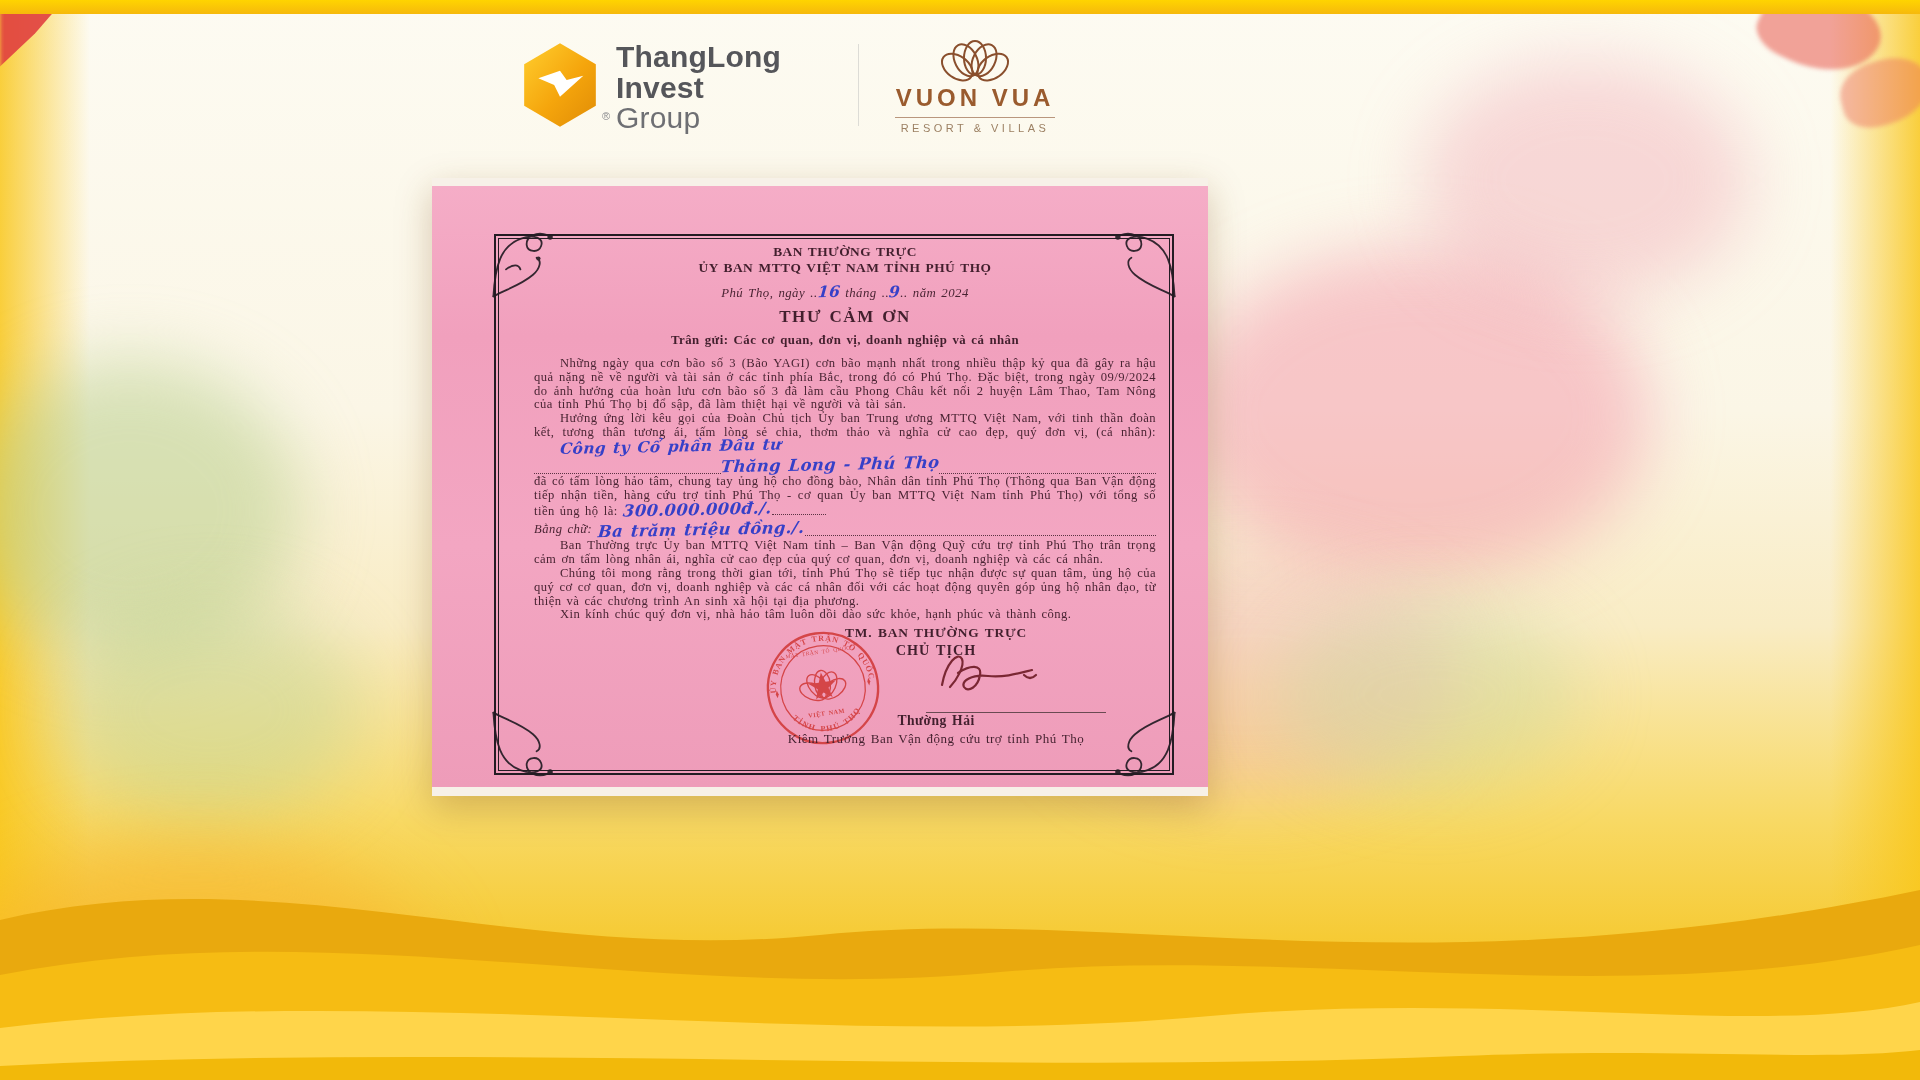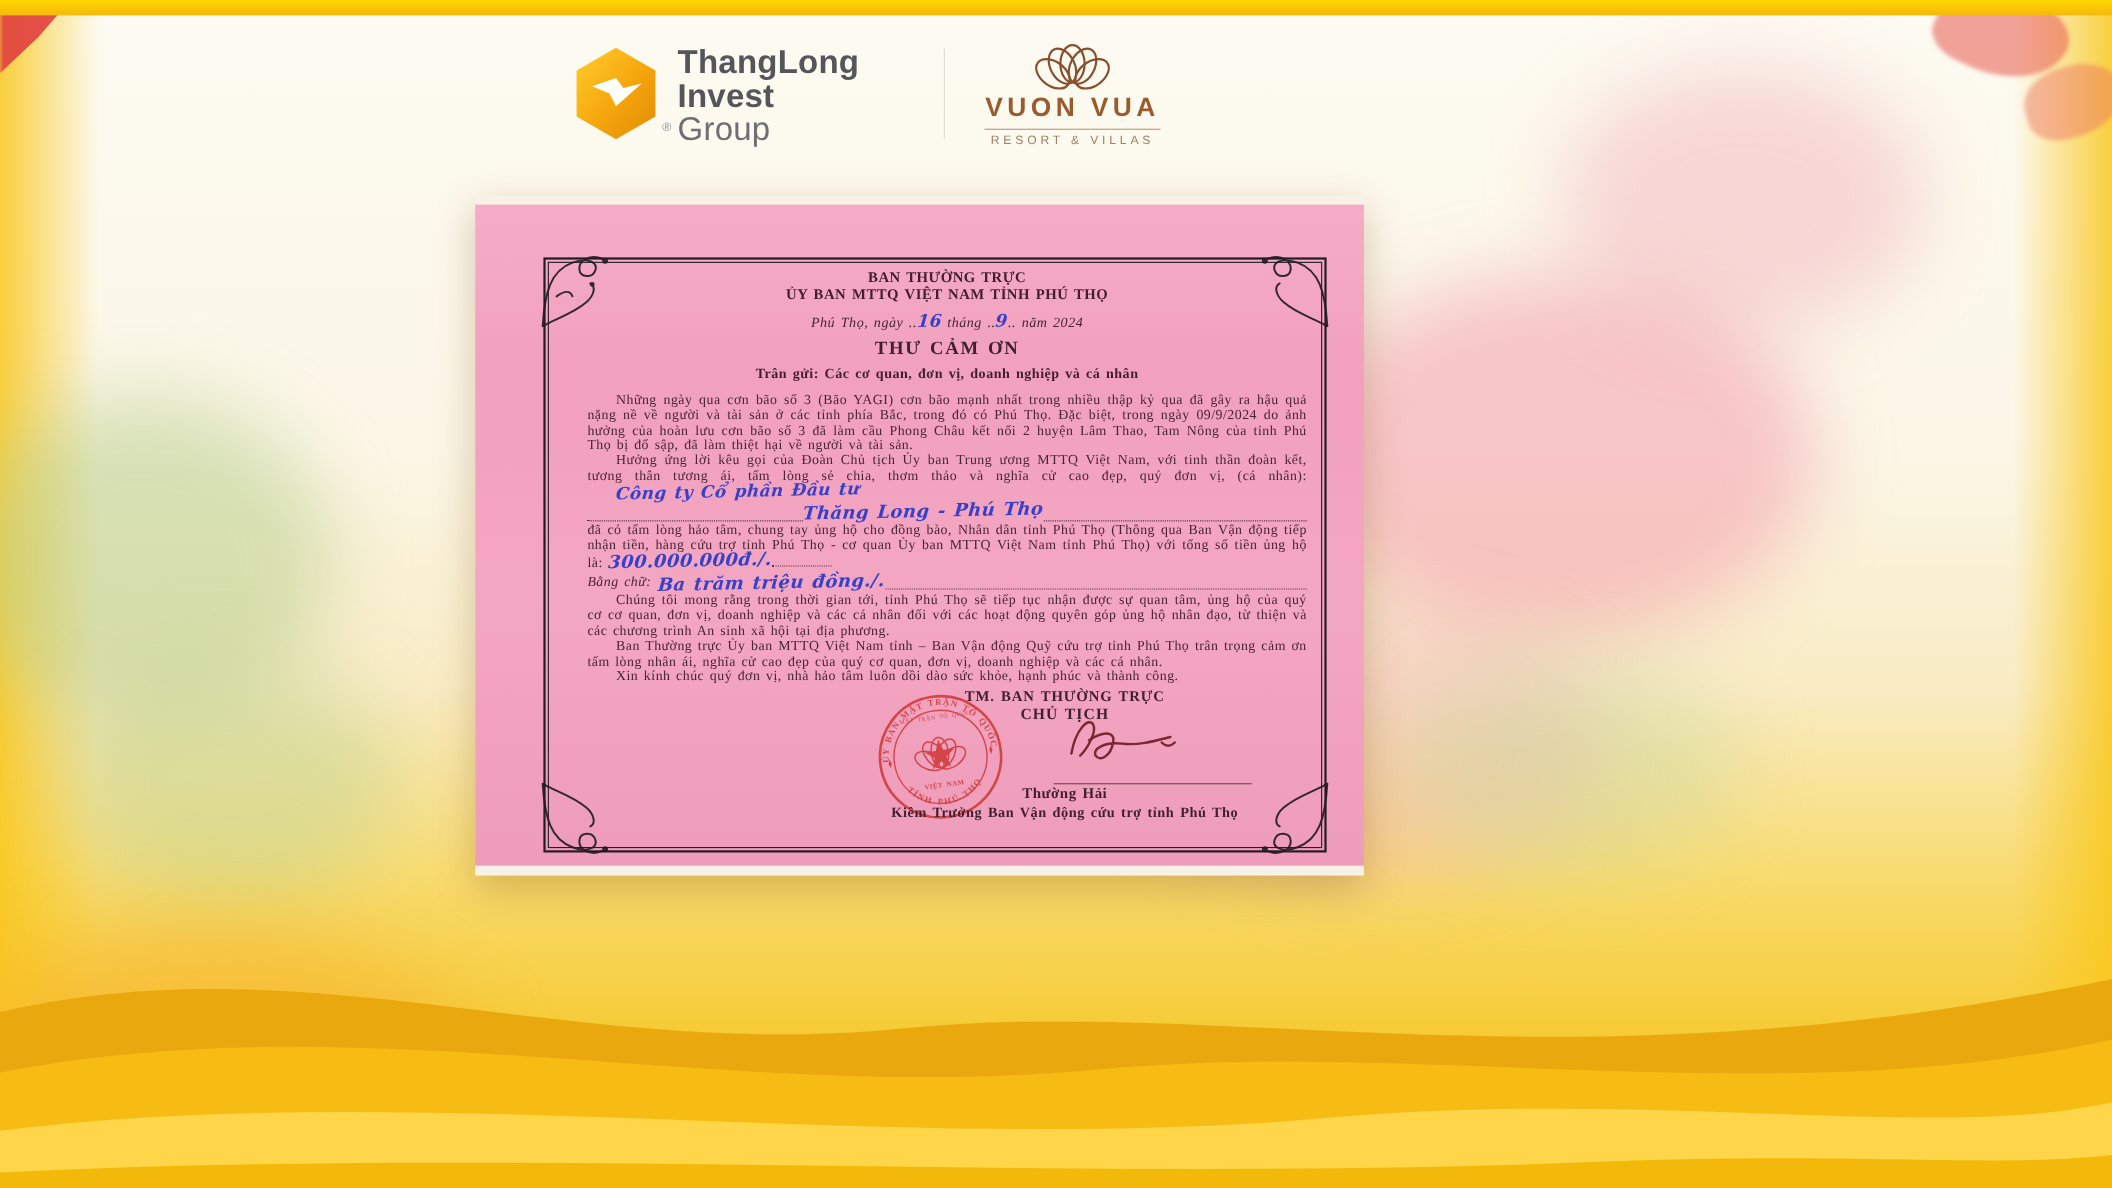--- a/index.html
+++ b/index.html
@@ -40,21 +40,21 @@
   .tl-text .l3{font-weight:400;color:#6e6f73;}
   .logo-divider{position:absolute;left:428px;top:10px;width:1px;height:82px;background:#dddcd6;}
   .vv{position:absolute;left:450px;top:0;width:190px;text-align:center;}
   .vv-lotus{display:block;margin:2px auto 0;width:96px;height:46px;}
   .vv-name{font-weight:bold;font-size:24px;letter-spacing:4px;color:#9a5b2e;margin-top:2px;}
   .vv-rule{width:160px;height:1px;background:#b9967d;margin:5px auto 4px;}
   .vv-tagline{font-size:11px;letter-spacing:3.5px;color:#9c8063;}
 
   
   .letter{position:absolute;left:432px;top:178px;width:776px;height:618px;
-    background:#f7f1e8;box-shadow:0 12px 34px rgba(120,70,10,.28);padding-left:32px;}
+    background:#f7f1e8;box-shadow:0 12px 34px rgba(120,70,10,.28);}
   .pink{position:absolute;left:0;top:8px;right:0;bottom:9px;
     background:linear-gradient(180deg,#f5adc7 0%,#f1a0bd 25%,#f3a6c2 60%,#ee9cb9 100%);}
   .frame{position:absolute;left:62px;top:48px;right:34px;bottom:12px;border:2.5px solid #241c24;}
   .frame::after{content:"";position:absolute;inset:2px;border:1px solid #241c24;}
   .corner{position:absolute;width:72px;height:72px;opacity:.92;}
   .corner.tl{left:-8px;top:-8px;}
   .corner.tr{right:-8px;top:-8px;transform:scaleX(-1);}
   .corner.bl{left:-8px;bottom:-8px;transform:scaleY(-1);}
   .corner.br{right:-8px;bottom:-8px;transform:scale(-1,-1);}
 
@@ -84,21 +84,21 @@
   .sigblock{position:relative;margin:4px 30px 0 auto;width:380px;text-align:center;}
   .sig-org{font-weight:bold;font-size:13.4px;color:#421f2d;letter-spacing:.8px;}
   .sig-title{font-weight:bold;font-size:14.2px;color:#421f2d;letter-spacing:1px;margin-top:2px;}
   .sig-visual{position:relative;height:50px;}
   .stamp{position:absolute;left:18px;top:-30px;width:118px;height:118px;
     transform:rotate(-8deg);opacity:.9;}
   .signature{position:absolute;right:78px;top:-14px;width:120px;height:56px;}
   .sig-line{position:absolute;right:20px;bottom:-4px;width:180px;height:1px;background:#6a4a52;}
   .sig-name{font-weight:bold;font-size:13.6px;color:#421f2d;margin-top:5px;}
   .sig-role{position:relative;left:50%;transform:translateX(-50%);width:max-content;
-    font-weight:bold;font-size:13px;color:#421f2d;margin-top:3px;letter-spacing:.5px;}
+    font-weight:normal;font-size:13px;color:#421f2d;margin-top:3px;letter-spacing:.5px;}
 </style>
 </head>
 <body>
 
 <div id="canvas">
 
   <div class="gold-left"></div>
   <div class="gold-right"></div>
   <div class="blob pink1"></div>
   <div class="blob pink2"></div>
@@ -215,22 +215,22 @@
           </div>
 
           <p class="para" style="text-indent:0"><span>đã có tấm lòng hảo tâm, chung tay ủng hộ cho đồng bào, Nhân dân tỉnh Phú Thọ (Thông qua Ban Vận động tiếp nhận tiền, hàng cứu trợ tỉnh Phú Thọ - cơ quan Ủy ban MTTQ Việt Nam tỉnh Phú Thọ) với tổng số tiền ủng hộ là:</span> <span class="hw big">300.000.000đ./.</span><span class="dots-inline"></span></p>
 
           <div class="bangchu">
             <span class="label">Bằng chữ:</span>
             <span class="hw big">Ba trăm triệu đồng./.</span>
             <span class="dots"></span>
           </div>
 
+          <p class="para">Ban Thường trực Ủy ban MTTQ Việt Nam tỉnh – Ban Vận động Quỹ cứu trợ tỉnh Phú Thọ trân trọng cảm ơn tấm lòng nhân ái, nghĩa cử cao đẹp của quý cơ quan, đơn vị, doanh nghiệp và các cá nhân.</p>
           <p class="para">Chúng tôi mong rằng trong thời gian tới, tỉnh Phú Thọ sẽ tiếp tục nhận được sự quan tâm, ủng hộ của quý cơ cơ quan, đơn vị, doanh nghiệp và các cá nhân đối với các hoạt động quyên góp ủng hộ nhân đạo, từ thiện và các chương trình An sinh xã hội tại địa phương.</p>
-          <p class="para">Ban Thường trực Ủy ban MTTQ Việt Nam tỉnh – Ban Vận động Quỹ cứu trợ tỉnh Phú Thọ trân trọng cảm ơn tấm lòng nhân ái, nghĩa cử cao đẹp của quý cơ quan, đơn vị, doanh nghiệp và các cá nhân.</p>
           <p class="para">Xin kính chúc quý đơn vị, nhà hảo tâm luôn dồi dào sức khỏe, hạnh phúc và thành công.</p>
 
           <div class="sigblock">
             <div class="sig-org">TM. BAN THƯỜNG TRỰC</div>
             <div class="sig-title">CHỦ TỊCH</div>
 
             <div class="sig-visual">
               <svg class="stamp" viewBox="0 0 120 120">
                 <defs>
                   <path id="arcTop" d="M12,60 A48,48 0 1 1 108,60"></path>

